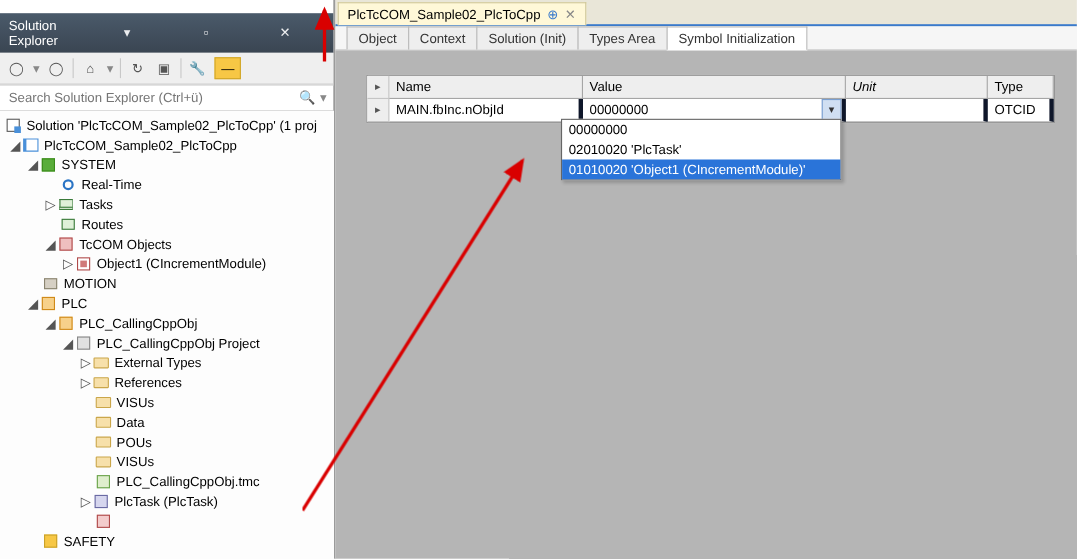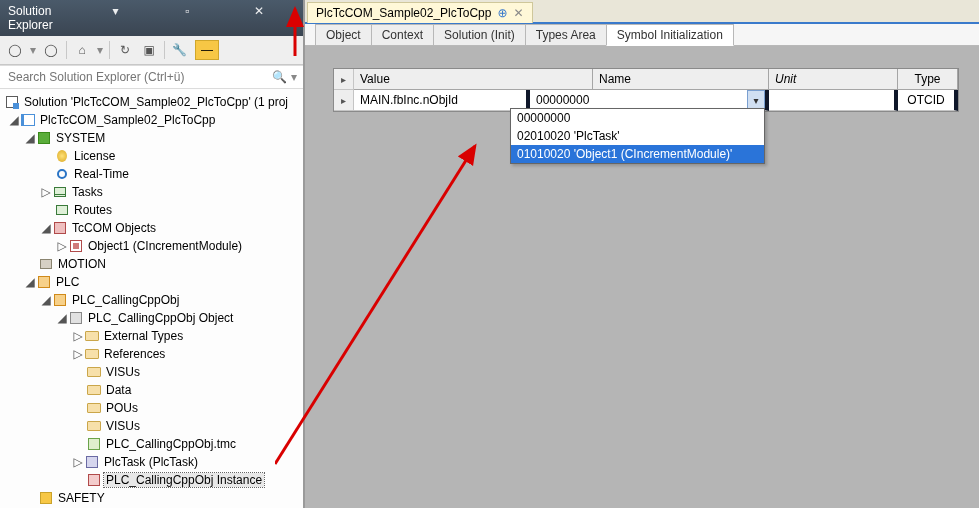--- a/index.html
+++ b/index.html
@@ -1,21 +1,21 @@
 <!DOCTYPE html>
 <html><head>
 <meta charset="utf-8">
 <style>
   * { box-sizing: border-box; font-family: "Segoe UI", Tahoma, sans-serif; font-size: 12px; }
   body { margin: 0; width: 979px; height: 508px; background: #fff; overflow: hidden; position: relative; }
   .app { display: flex; width: 979px; height: 508px; }
 
   
   .left { width: 305px; border-right: 2px solid #9a9a9a; display: flex; flex-direction: column; }
-  .panel-title { background: linear-gradient(#4a5a6a,#3a4552); color: #fff; padding: 4px 8px; display: flex; align-items: flex-start; }
+  .panel-title { background: linear-gradient(#4a5a6a,#3a4552); color: #fff; padding: 4px 8px; display: flex; align-items: center; margin-top: 12px; }
   .panel-title span { flex: 1; }
   .panel-title .winicon { width: 15px; text-align: center; cursor: pointer; color: #fff; opacity: .9; }
   .toolbar { background: #efefef; border-bottom: 1px solid #c8c8c8; padding: 3px 6px; display: flex; align-items: center; gap: 6px; height: 29px; }
   .tb-btn { width: 18px; height: 18px; display: inline-flex; align-items: center; justify-content: center; color: #555; border-radius: 2px; }
   .tb-sep { width: 1px; height: 18px; background: #c8c8c8; }
   .yellow-btn { width: 24px; height: 20px; background: #f7c745; border: 1px solid #d0a62a; display: inline-flex; align-items: center; justify-content: center; }
   .searchbox { border-top: 1px solid #dcdcdc; border-bottom: 1px solid #dcdcdc; padding: 0 6px; height: 24px; display: flex; align-items: center; }
   .searchbox input { flex: 1; border: none; outline: none; background: transparent; color: #15803d; }
   .searchbox .mag { color: #777; }
   .tree { flex: 1; overflow: auto; padding: 4px 0; background: #fdfdfd; }
@@ -55,21 +55,21 @@
   .itab { padding: 3px 10px; border: 1px solid #b8b8b8; border-bottom: none; background: #eee; margin-right: -1px; color: #333; cursor: pointer; }
   .itab.active { background: #fff; border-bottom: 1px solid #fff; position: relative; top: 1px; }
   .content { flex: 1; background: #b5b5b5; padding: 22px 20px 0 28px; position: relative;}
   .grid { border: 1px solid #8a8a8a; background: #fff; }
   .grid-row { display: flex; }
   .grid-row.head { background: #eeeeee;}
   .grid-cell { border-right: 4px solid #0f172a; border-bottom: 1px solid #c5c5c5; padding: 3px 6px; overflow: hidden; }
   .c-name { width: 176px; }
   .c-value{ width: 239px; padding: 0; }
   .c-unit { width: 129px; font-style: italic; }
-  .c-type { flex: 1; text-align: center; }
+  .c-type { flex: 1; }
   .grid-row.head .grid-cell { border-right: 1px solid #a5a5a5; border-bottom: 1px solid #a5a5a5; }
   .row-marker { width: 20px; background: #eee; border-right: 1px solid #c5c5c5; border-bottom:1px solid #c5c5c5; display:flex; align-items:center; justify-content:center;}
   .row-marker::after{ content:"▸"; font-size:10px; color:#555;}
   .value-wrap { display: flex; align-items: stretch; }
   .value-input { flex: 1; border: none; padding: 3px 6px; outline: none; }
   .dd-btn { width: 18px; background: #d0dff2; border: 1px solid #7a9fd0; border-left: 1px solid #7a9fd0; display:flex;align-items:center;justify-content:center;}
   .dd-btn::after{content:"▾"; font-size:10px; color:#333;}
   .dropdown { position: absolute; background: #fff; border: 1px solid #666; width: 255px; box-shadow: 2px 2px 3px rgba(0,0,0,.2);}
   .dropdown .opt { padding: 2px 6px; cursor: pointer; }
   .dropdown .opt.sel { background: #2a74d9; color: #fff; }
@@ -129,92 +129,85 @@
           <span class="ind" style="width:24px"></span>
           <span class="tw">◢</span>
           <span class="ic">
             <span class="ic-sys"></span>
           </span>
           <span class="lbl">SYSTEM</span>
         </div>
       <div class="node">
           <span class="ind" style="width:54px"></span>
           <span class="ic">
-            <span class="ic-lic"></span>
-          </span>
-          <span class="lbl">License</span>
+            <span class="ic-rt"></span>
+          </span>
+          <span class="lbl">Real-Time</span>
+        </div>
+      <div class="node">
+          <span class="ind" style="width:40px"></span>
+          <span class="tw">▷</span>
+          <span class="ic">
+            <span class="ic-tasks"></span>
+          </span>
+          <span class="lbl">Tasks</span>
         </div>
       <div class="node">
           <span class="ind" style="width:54px"></span>
           <span class="ic">
-            <span class="ic-rt"></span>
-          </span>
-          <span class="lbl">Real-Time</span>
+            <span class="ic-routes"></span>
+          </span>
+          <span class="lbl">Routes</span>
         </div>
       <div class="node">
           <span class="ind" style="width:40px"></span>
-          <span class="tw">▷</span>
-          <span class="ic">
-            <span class="ic-tasks"></span>
-          </span>
-          <span class="lbl">Tasks</span>
-        </div>
-      <div class="node">
-          <span class="ind" style="width:54px"></span>
-          <span class="ic">
-            <span class="ic-routes"></span>
-          </span>
-          <span class="lbl">Routes</span>
+          <span class="tw">◢</span>
+          <span class="ic">
+            <span class="ic-tc"></span>
+          </span>
+          <span class="lbl">TcCOM Objects</span>
+        </div>
+      <div class="node">
+          <span class="ind" style="width:56px"></span>
+          <span class="tw">▷</span>
+          <span class="ic">
+            <span class="ic-obj"></span>
+          </span>
+          <span class="lbl">Object1 (CIncrementModule)</span>
+        </div>
+      <div class="node">
+          <span class="ind" style="width:38px"></span>
+          <span class="ic">
+            <span class="ic-motion"></span>
+          </span>
+          <span class="lbl">MOTION</span>
+        </div>
+      <div class="node">
+          <span class="ind" style="width:24px"></span>
+          <span class="tw">◢</span>
+          <span class="ic">
+            <span class="ic-plc"></span>
+          </span>
+          <span class="lbl">PLC</span>
         </div>
       <div class="node">
           <span class="ind" style="width:40px"></span>
           <span class="tw">◢</span>
           <span class="ic">
-            <span class="ic-tc"></span>
-          </span>
-          <span class="lbl">TcCOM Objects</span>
+            <span class="ic-plc"></span>
+          </span>
+          <span class="lbl">PLC_CallingCppObj</span>
         </div>
       <div class="node">
           <span class="ind" style="width:56px"></span>
-          <span class="tw">▷</span>
-          <span class="ic">
-            <span class="ic-obj"></span>
-          </span>
-          <span class="lbl">Object1 (CIncrementModule)</span>
-        </div>
-      <div class="node">
-          <span class="ind" style="width:38px"></span>
-          <span class="ic">
-            <span class="ic-motion"></span>
-          </span>
-          <span class="lbl">MOTION</span>
-        </div>
-      <div class="node">
-          <span class="ind" style="width:24px"></span>
-          <span class="tw">◢</span>
-          <span class="ic">
-            <span class="ic-plc"></span>
-          </span>
-          <span class="lbl">PLC</span>
-        </div>
-      <div class="node">
-          <span class="ind" style="width:40px"></span>
-          <span class="tw">◢</span>
-          <span class="ic">
-            <span class="ic-plc"></span>
-          </span>
-          <span class="lbl">PLC_CallingCppObj</span>
-        </div>
-      <div class="node">
-          <span class="ind" style="width:56px"></span>
           <span class="tw">◢</span>
           <span class="ic">
             <span class="ic-plcproj"></span>
           </span>
-          <span class="lbl">PLC_CallingCppObj Object</span>
+          <span class="lbl">PLC_CallingCppObj Project</span>
         </div>
       <div class="node">
           <span class="ind" style="width:72px"></span>
           <span class="tw">▷</span>
           <span class="ic">
             <span class="ic-folder"></span>
           </span>
           <span class="lbl">External Types</span>
         </div>
       <div class="node">
@@ -266,21 +259,20 @@
           <span class="ic">
             <span class="ic-task"></span>
           </span>
           <span class="lbl">PlcTask (PlcTask)</span>
         </div>
       <div class="node sel">
           <span class="ind" style="width:86px"></span>
           <span class="ic">
             <span class="ic-inst"></span>
           </span>
-          <span class="lbl">PLC_CallingCppObj Instance</span>
         </div>
       <div class="node">
           <span class="ind" style="width:38px"></span>
           <span class="ic">
             <span class="ic-safe"></span>
           </span>
           <span class="lbl">SAFETY</span>
         </div>
       <div class="node">
           <span class="ind" style="width:38px"></span>
@@ -300,22 +292,22 @@
       <div class="itab">Object</div>
       <div class="itab">Context</div>
       <div class="itab">Solution (Init)</div>
       <div class="itab">Types Area</div>
       <div class="itab active">Symbol Initialization</div>
     </div>
     <div class="content">
       <div class="grid">
         <div class="grid-row head">
           <div class="row-marker" style="background:#eee"></div>
+          <div class="grid-cell c-name">Name</div>
           <div class="grid-cell c-value" style="padding:3px 6px">Value</div>
-          <div class="grid-cell c-name">Name</div>
           <div class="grid-cell c-unit">Unit</div>
           <div class="grid-cell c-type">Type</div>
         </div>
         <div class="grid-row">
           <div class="row-marker"></div>
           <div class="grid-cell c-name">MAIN.fbInc.nObjId</div>
           <div class="grid-cell c-value">
             <div class="value-wrap">
               <input class="value-input" value="00000000" style="">
               <div class="dd-btn"></div>

